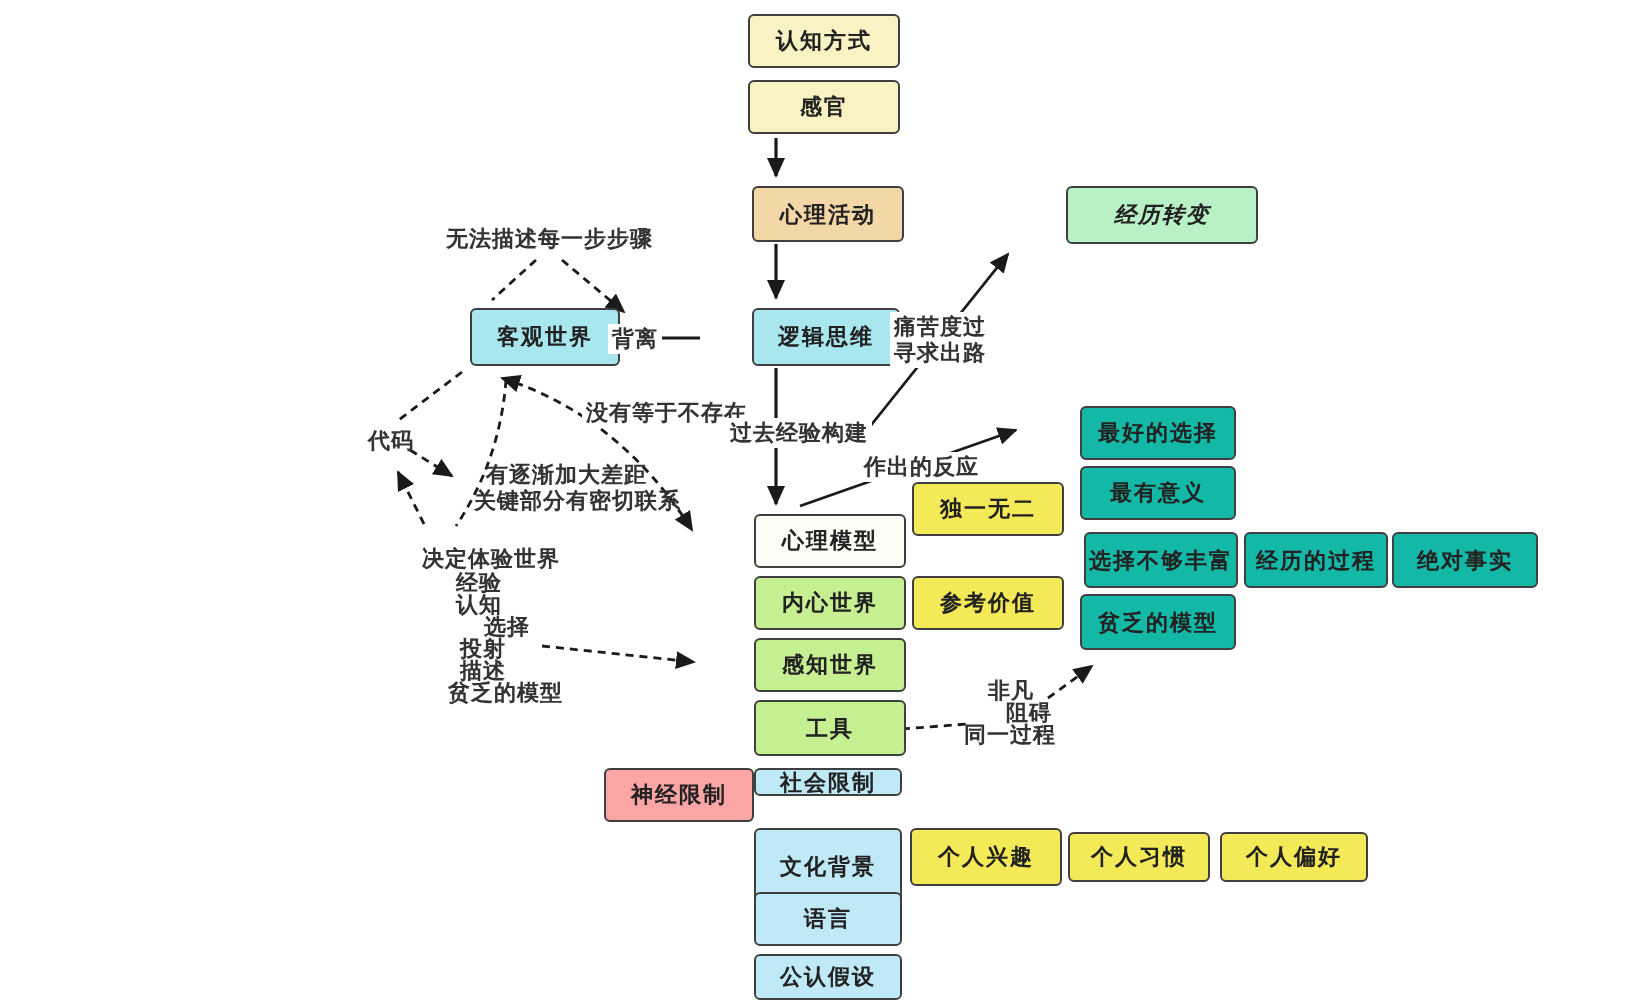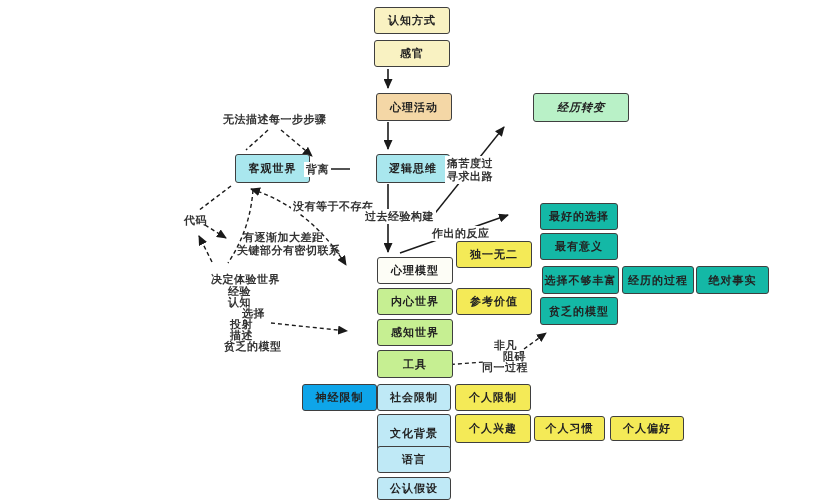--- a/index.html
+++ b/index.html
@@ -15,21 +15,21 @@
     box-sizing:border-box;white-space:nowrap;margin-left:24px;
   }
   .cream{background:#f9f2c2;}
   .peach{background:#f4d7a6;}
   .green{background:#b9f1c7;}
   .cyan{background:#a9e7ee;}
   .whitebox{background:#fdfdf6;}
   .yellow{background:#f4ea57;}
   .lime{background:#c6ef92;}
   .blue{background:#bfe9f6;}
-  .tan{background:#0ea5e9;}
+  .tan{background:#fca5a5;}
   .pink{background:#14b8a6;}
   .note{
     position:absolute;z-index:3;font-size:11px;font-weight:600;color:#333;
     white-space:nowrap;letter-spacing:0.5px;
   }
   .onLine{background:#ffffff;padding:0 2px;}
 </style>
 </head>
 <body>
 
@@ -71,22 +71,21 @@
   <div class="box cyan" style="left:211px;top:154px;width:75px;height:29px;">客观世界</div>
   <div class="box cyan" style="left:352px;top:154px;width:74px;height:29px;">逻辑思维</div>
 
   <div class="box whitebox" style="left:353px;top:257px;width:76px;height:27px;">心理模型</div>
   <div class="box yellow" style="left:432px;top:241px;width:76px;height:27px;">独一无二</div>
   <div class="box lime" style="left:353px;top:288px;width:76px;height:27px;">内心世界</div>
   <div class="box yellow" style="left:432px;top:288px;width:76px;height:27px;">参考价值</div>
   <div class="box lime" style="left:353px;top:319px;width:76px;height:27px;">感知世界</div>
   <div class="box lime" style="left:353px;top:350px;width:76px;height:28px;">工具</div>
   <div class="box tan" style="left:278px;top:384px;width:75px;height:27px;">神经限制</div>
-  <div class="box blue" style="left:353px;top:384px;width:74px;height:27px;">社会限制</div>
-  <div class="box yellow" style="left:431px;top:384px;width:76px;height:27px;">个人限制</div>
+  <div class="box blue" style="left:353px;top:384px;width:74px;height:14px;">社会限制</div>
   <div class="box blue" style="left:353px;top:414px;width:74px;height:39px;">文化背景</div>
   <div class="box yellow" style="left:431px;top:414px;width:76px;height:29px;">个人兴趣</div>
   <div class="box yellow" style="left:510px;top:416px;width:71px;height:25px;">个人习惯</div>
   <div class="box yellow" style="left:586px;top:416px;width:74px;height:25px;">个人偏好</div>
   <div class="box blue" style="left:353px;top:446px;width:74px;height:27px;">语言</div>
   <div class="box blue" style="left:353px;top:477px;width:74px;height:23px;">公认假设</div>
 
   <div class="box pink" style="left:516px;top:203px;width:78px;height:27px;">最好的选择</div>
   <div class="box pink" style="left:516px;top:233px;width:78px;height:27px;">最有意义</div>
   <div class="box pink" style="left:518px;top:266px;width:77px;height:28px;">选择不够丰富</div>

